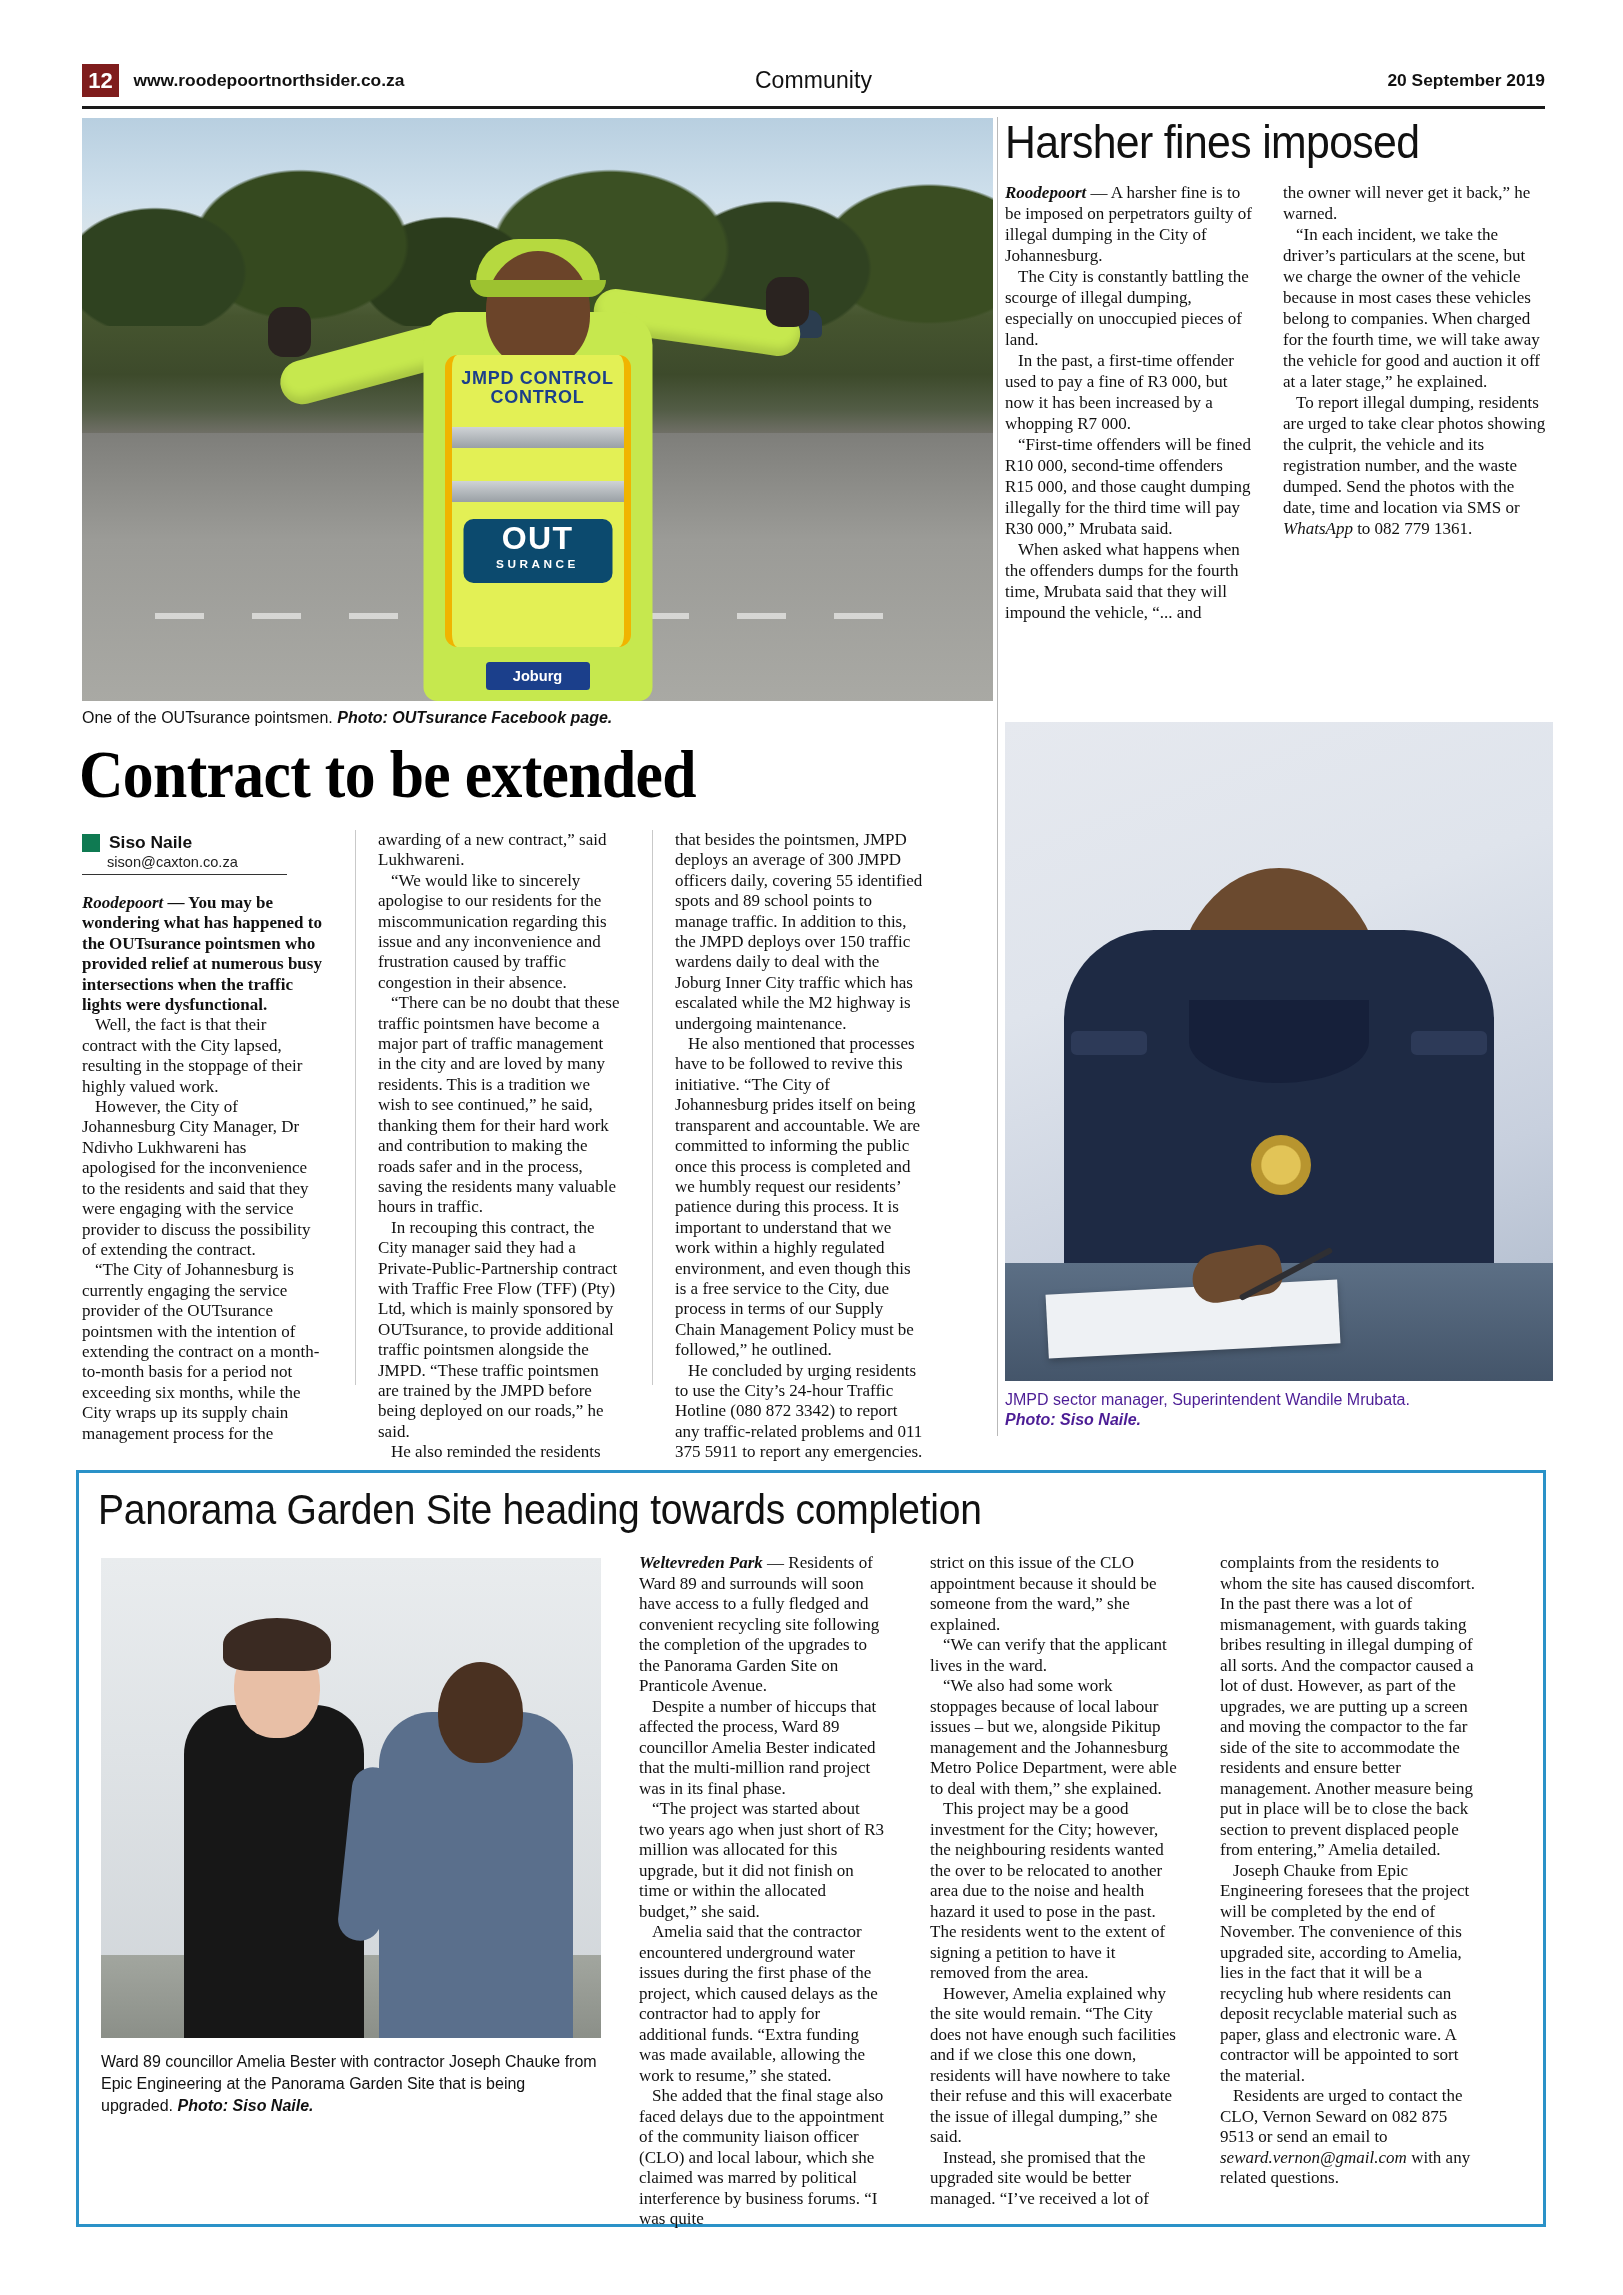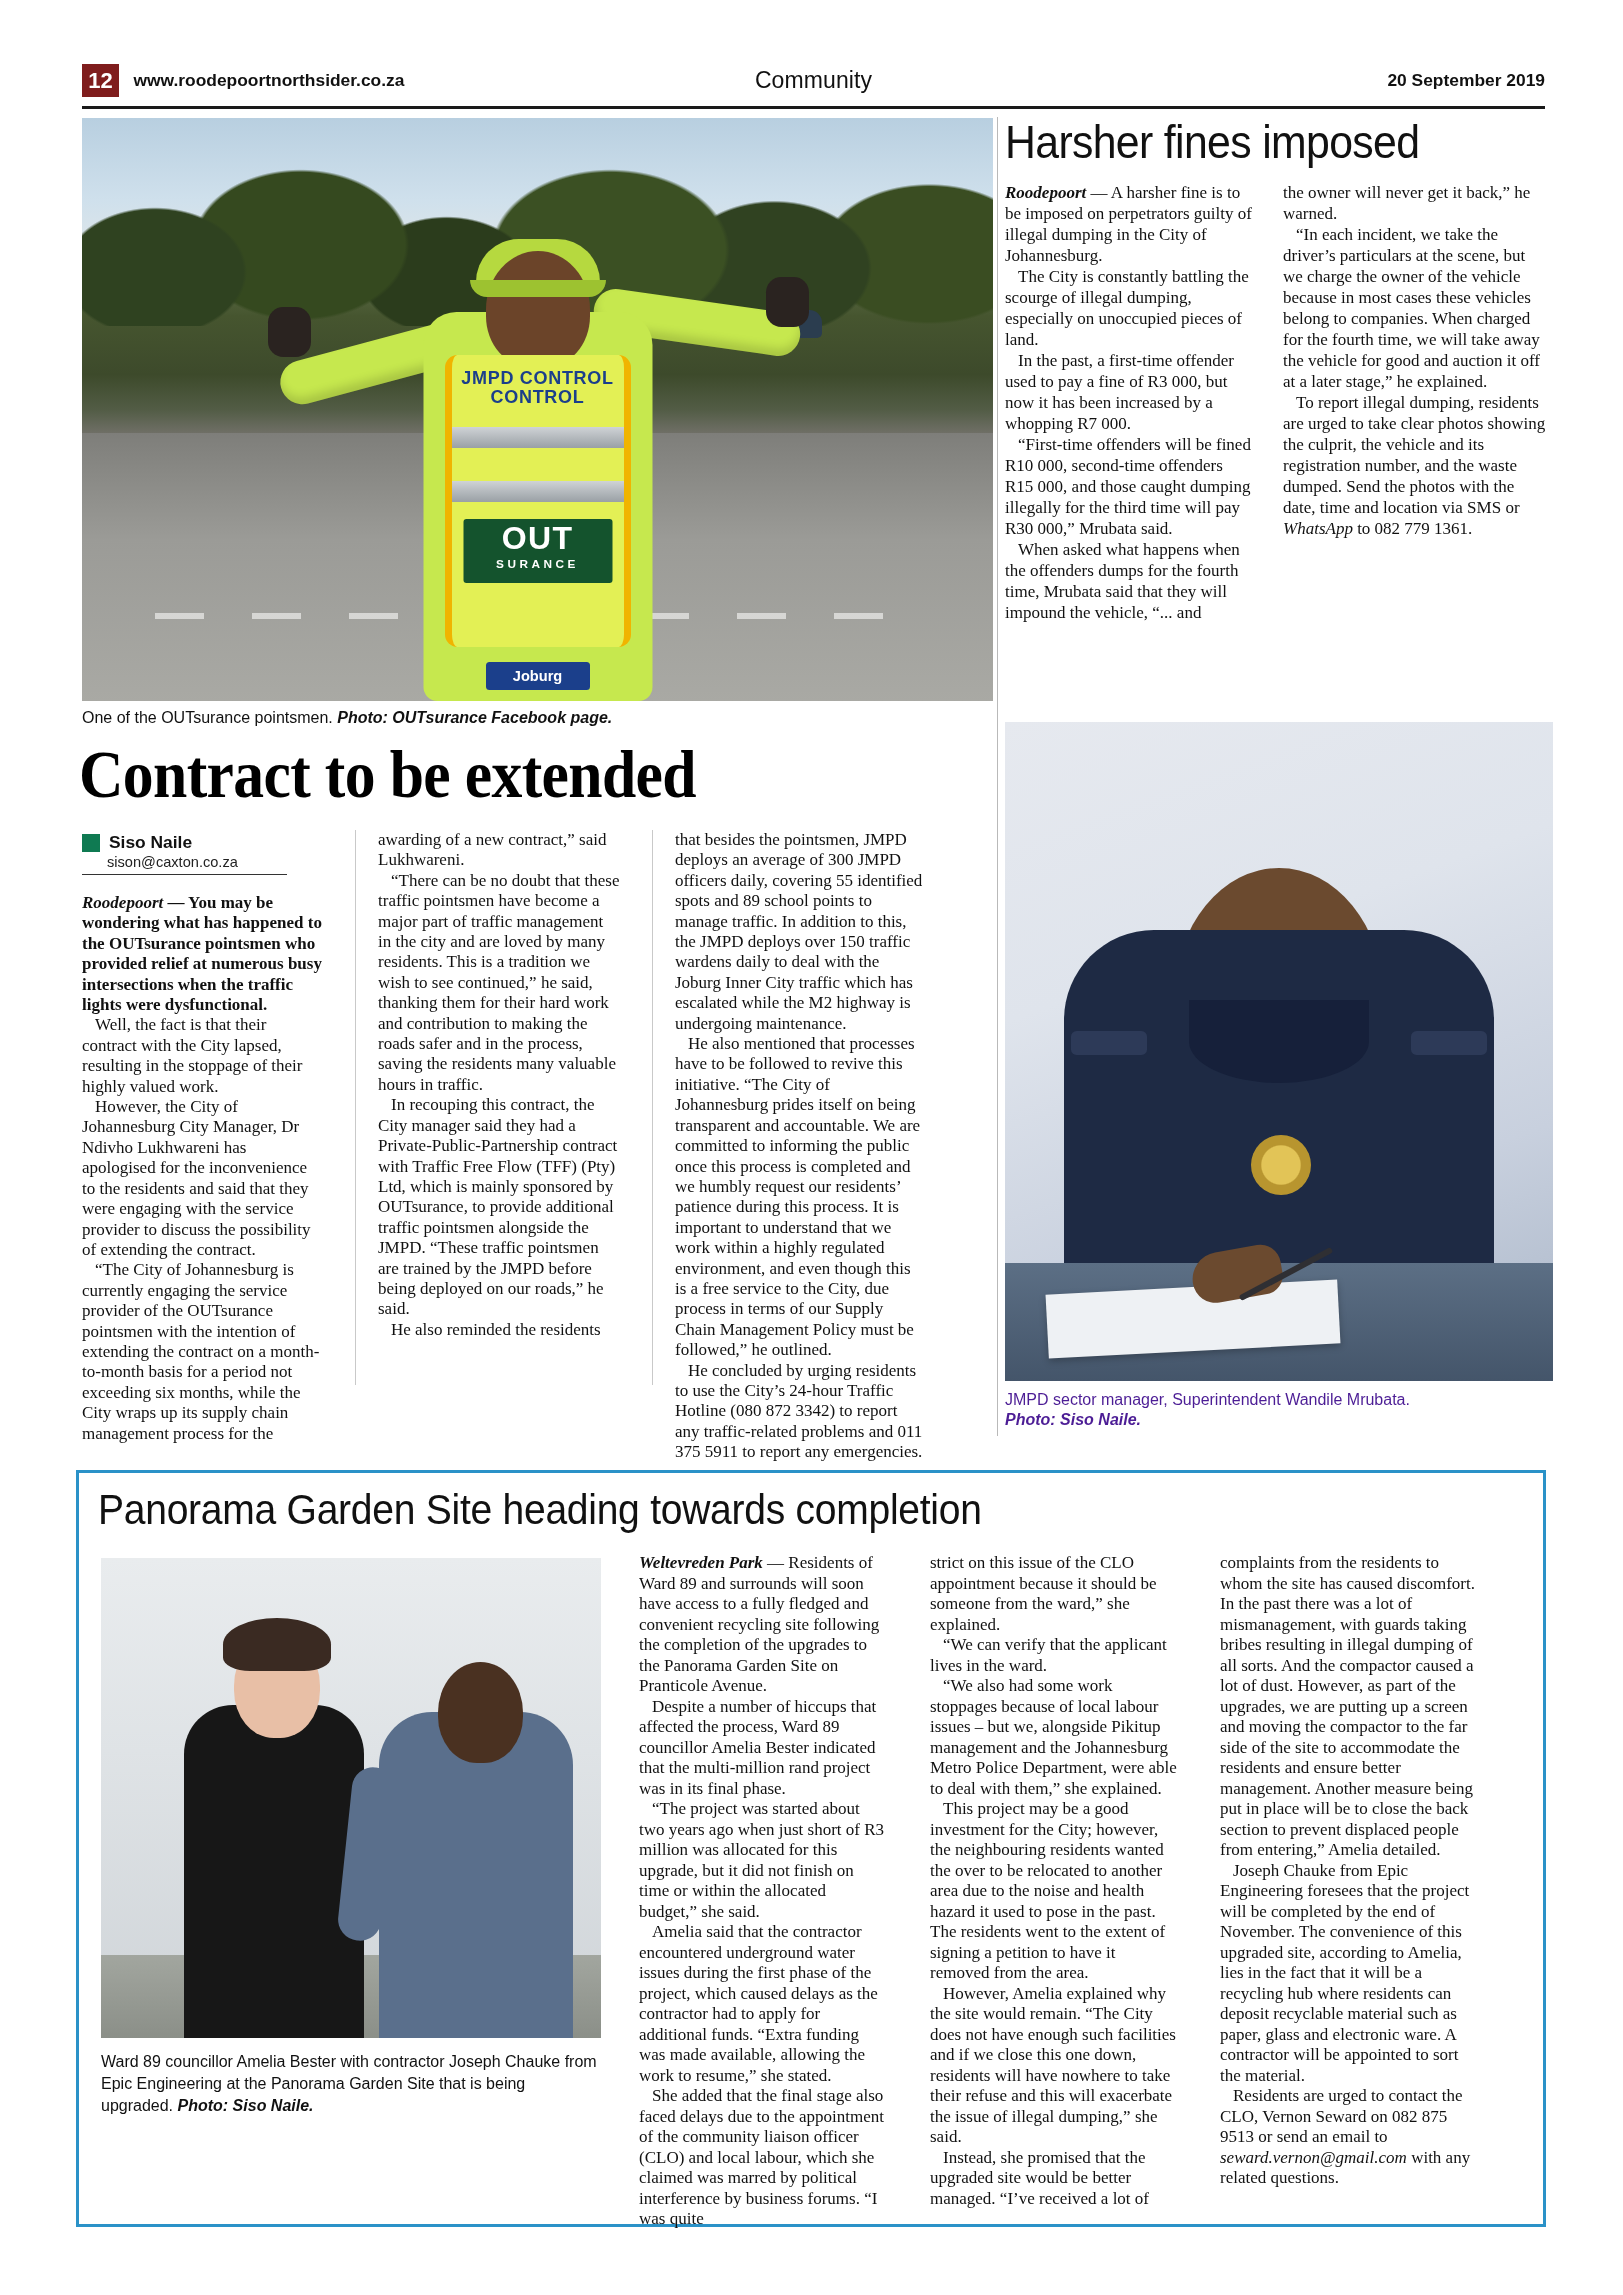--- a/index.html
+++ b/index.html
@@ -77,21 +77,21 @@
     width:186px; height:292px; background:#e3f055; border-radius:12.5px;
     border-left:7px solid #f0b400; border-right:7px solid #f0b400; }
   .pm .vestband { position:absolute; left:0; right:0; top:72px; height:21px;
     background:linear-gradient(#cfd3d6,#9aa0a5); }
   .pm .vestband2 { position:absolute; left:0; right:0; top:126px; height:21px;
     background:linear-gradient(#cfd3d6,#9aa0a5); }
   .pm .jmpdtxt { position:absolute; left:50%; transform:translateX(-50%); top:14px; width:160px;
     text-align:center; color:#1b3f8b; font-family:"Liberation Sans",sans-serif;
     font-weight:bold; font-size:18px; line-height:1.05; letter-spacing:0.7px; }
   .pm .outbox { position:absolute; left:50%; transform:translateX(-50%); top:164px;
-    width:149px; height:64px; background:#14532d; border-radius:3px; color:#fff;
+    width:149px; height:64px; background:#0c4a6e; border-radius:10px; color:#fff;
     font-family:"Liberation Sans",sans-serif; font-weight:bold; text-align:center; }
   .pm .outbox .big { font-size:32px; line-height:39px; letter-spacing:1.4px; }
   .pm .outbox .small { font-size:11.8px; line-height:12.5px; letter-spacing:3.5px; }
   .pm .head { position:absolute; left:50%; transform:translateX(-50%); top:43px;
     width:104px; height:117px; background:#6b4429; border-radius:52% 52% 46% 46%; }
   .pm .cap { position:absolute; left:50%; transform:translateX(-50%); top:30.5px;
     width:124px; height:51px; background:#b6d93f; border-radius:44px 44px 8.3px 8.3px; }
   .pm .capbrim { position:absolute; left:50%; transform:translateX(-50%); top:72px;
     width:136px; height:16.7px; background:#9dc230; border-radius:0 0 28px 28px; }
   .pm .mouth { position:absolute; left:50%; transform:translateX(-50%); top:126px;
@@ -291,20 +291,21 @@
   </div>
 
   <div class="col" id="mc1">
       <p class="noind"><span class="leadname">Roodepoort</span> <b>— You may be wondering what has happened to the OUTsurance pointsmen who provided relief at numerous busy intersections when the traffic lights were dysfunctional.</b></p>
       <p class="">Well, the fact is that their contract with the City lapsed, resulting in the stoppage of their highly valued work.</p>
       <p class="">However, the City of Johannesburg City Manager, Dr Ndivho Lukhwareni has apologised for the inconvenience to the residents and said that they were engaging with the service provider to discuss the possibility of extending the contract.</p>
       <p class="">“The City of Johannesburg is currently engaging the service provider of the OUTsurance pointsmen with the intention of extending the contract on a month-to-month basis for a period not exceeding six months, while the City wraps up its supply chain management process for the</p>
     </div>
   <div class="col" id="mc2">
       <p class="noind">awarding of a new contract,” said Lukhwareni.</p>
+      <p class="">“We would like to sincerely apologise to our residents for the miscommunication regarding this issue and any inconvenience and frustration caused by traffic congestion in their absence.</p>
       <p class="">“There can be no doubt that these traffic pointsmen have become a major part of traffic management in the city and are loved by many residents. This is a tradition we wish to see continued,” he said, thanking them for their hard work and contribution to making the roads safer and in the process, saving the residents many valuable hours in traffic.</p>
       <p class="">In recouping this contract, the City manager said they had a Private-Public-Partnership contract with Traffic Free Flow (TFF) (Pty) Ltd, which is mainly sponsored by OUTsurance, to provide additional traffic pointsmen alongside the JMPD. “These traffic pointsmen are trained by the JMPD before being deployed on our roads,” he said.</p>
       <p class="">He also reminded the residents</p>
     </div>
   <div class="col" id="mc3">
       <p class="noind">that besides the pointsmen, JMPD deploys an average of 300 JMPD officers daily, covering 55 identified spots and 89 school points to manage traffic. In addition to this, the JMPD deploys over 150 traffic wardens daily to deal with the Joburg Inner City traffic which has escalated while the M2 highway is undergoing maintenance.</p>
       <p class="">He also mentioned that processes have to be followed to revive this initiative. “The City of Johannesburg prides itself on being transparent and accountable. We are committed to informing the public once this process is completed and we humbly request our residents’ patience during this process. It is important to understand that we work within a highly regulated environment, and even though this is a free service to the City, due process in terms of our Supply Chain Management Policy must be followed,” he outlined.</p>
       <p class="">He concluded by urging residents to use the City’s 24-hour Traffic Hotline (080 872 3342) to report any traffic-related problems and 011 375 5911 to report any emergencies.</p>
     </div>
 

